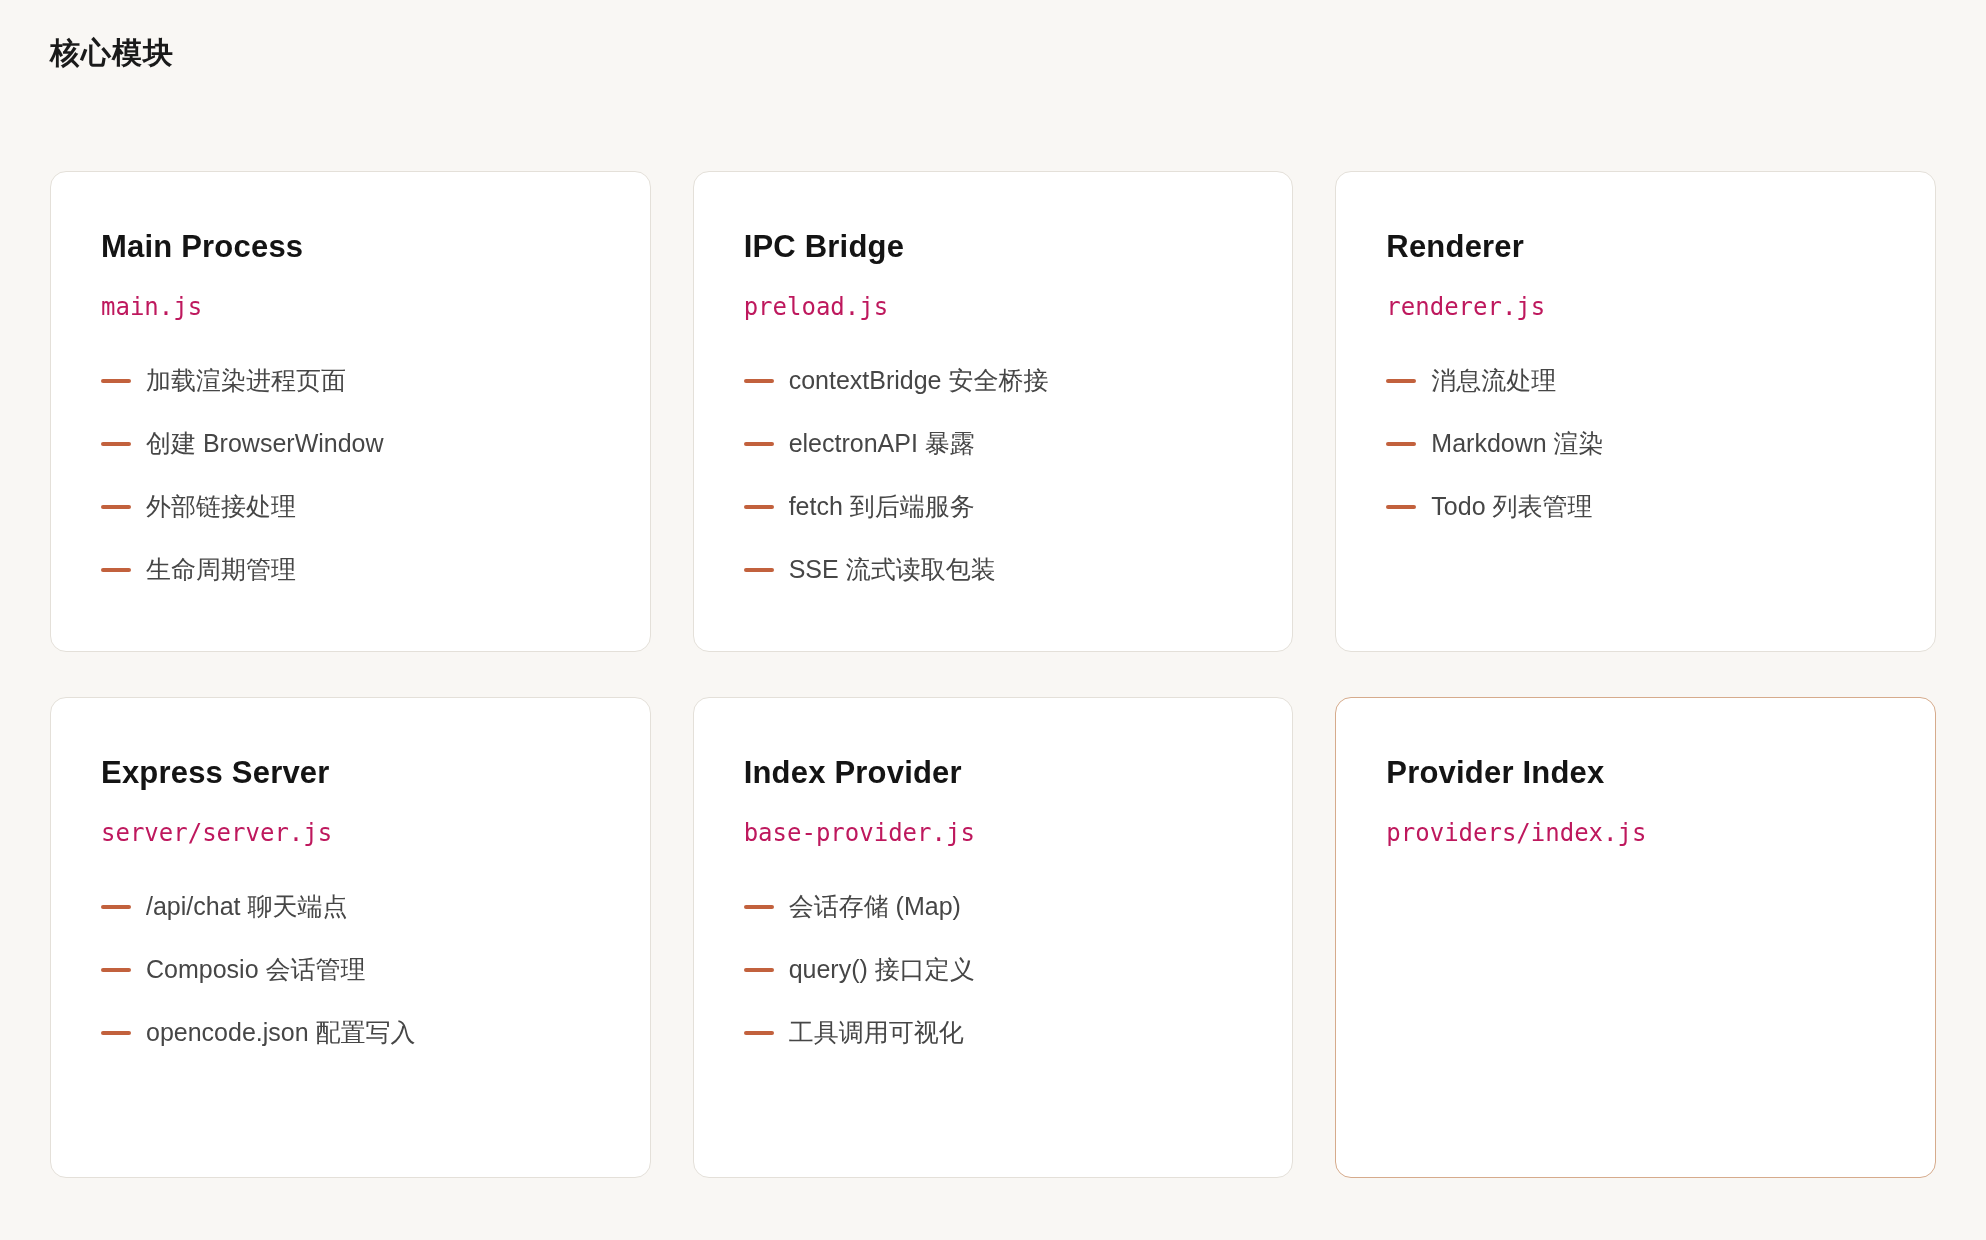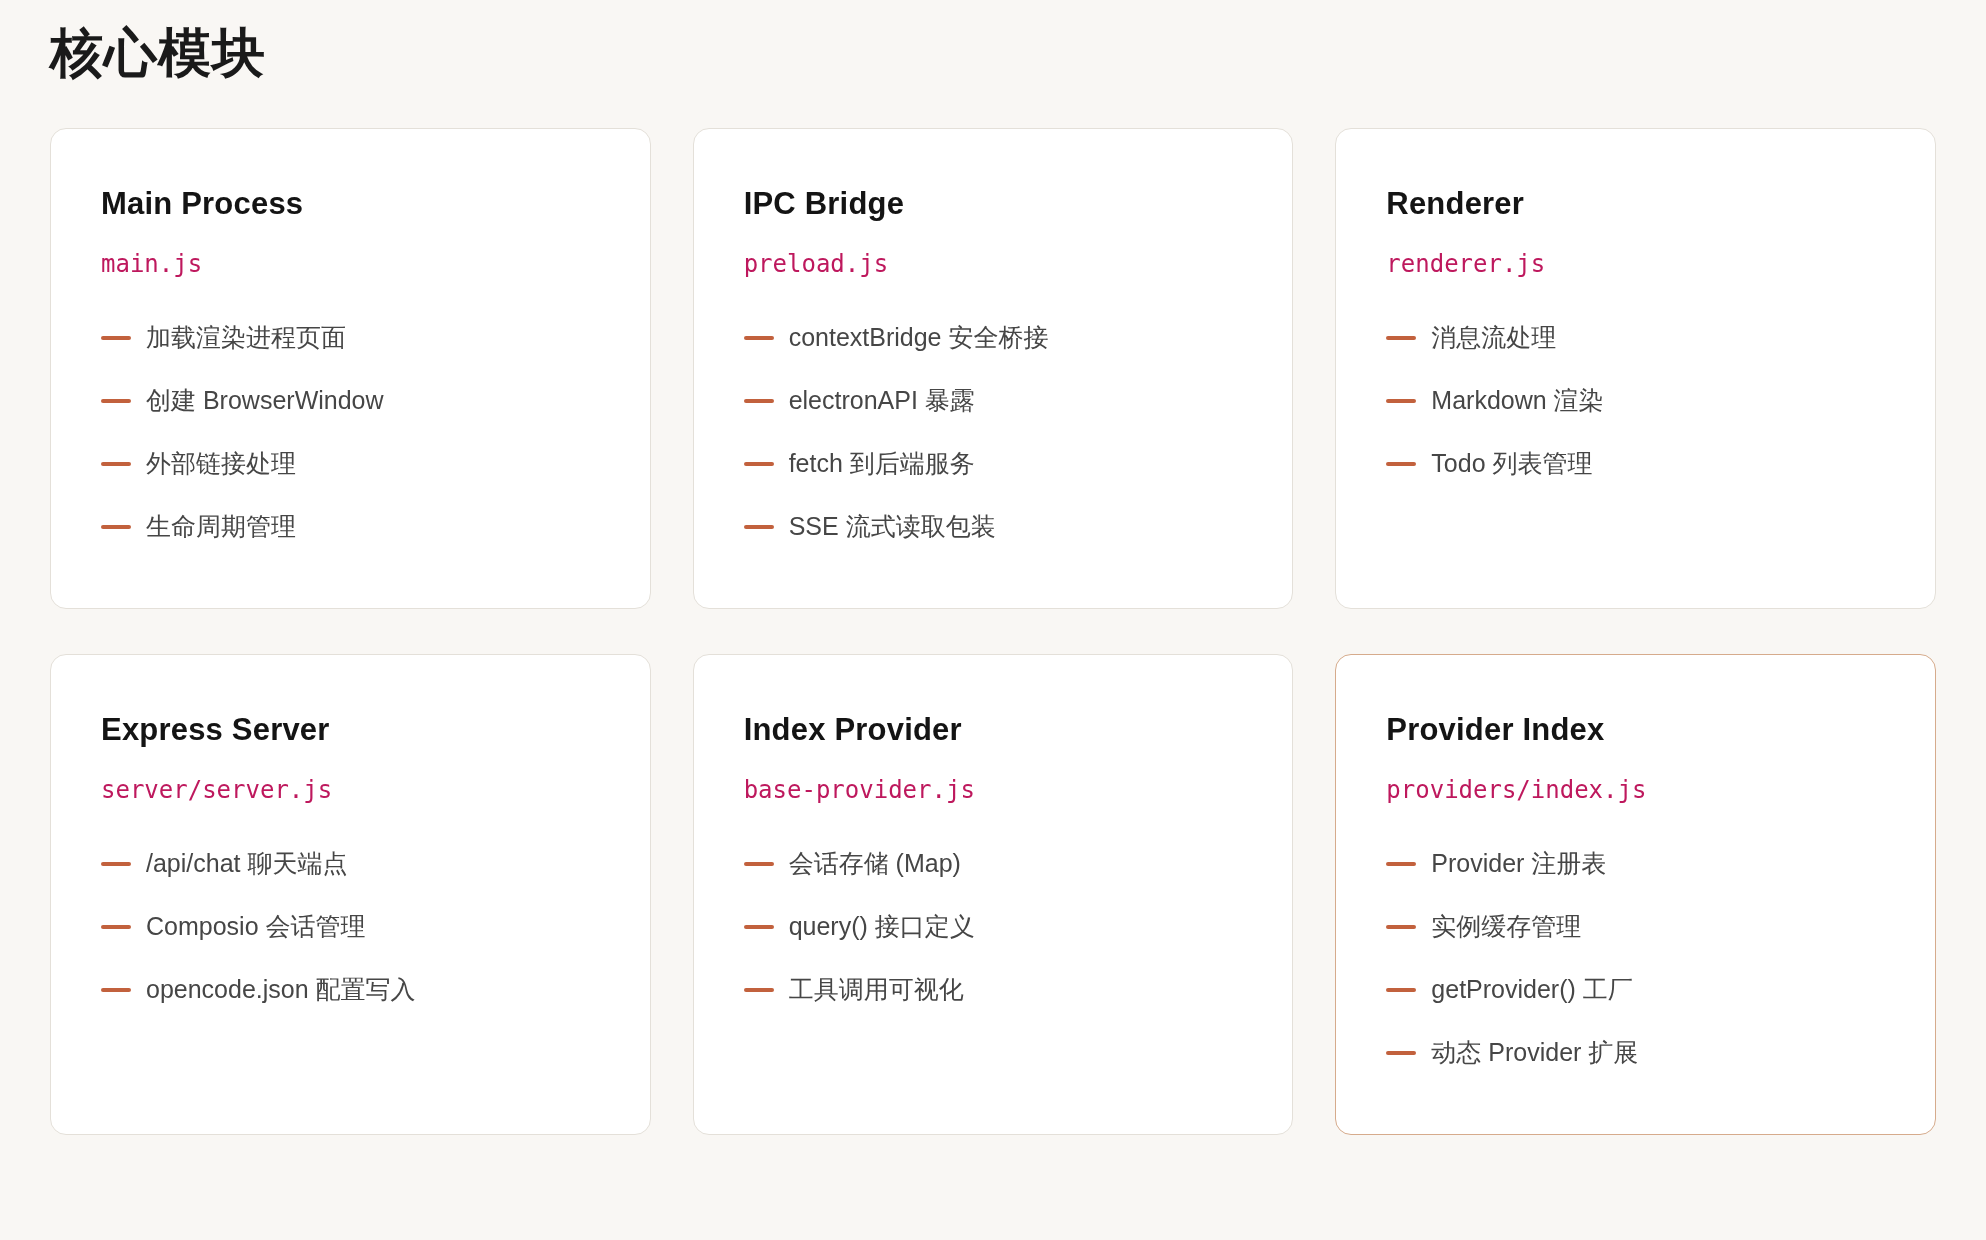--- a/index.html
+++ b/index.html
@@ -14,27 +14,27 @@
     box-sizing: border-box;
     width: 1986px;
     height: 1240px;
     padding: 26px 50px 0 50px;
   }
   .page-title {
     margin: 0 0 0 0;
     padding-top: 2px;
     font-family: "Liberation Serif", "DejaVu Serif", serif;
     font-weight: 700;
-    font-size: 53px;
+    font-size: 30px;
     line-height: 50px;
     letter-spacing: 1px;
     color: #1a1a1a;
   }
   .card-grid {
-    margin-top: 50px;
+    margin-top: 93px;
     display: grid;
     grid-template-columns: repeat(3, 1fr);
     grid-auto-rows: 481px;
     column-gap: 42px;
     row-gap: 45px;
   }
   .card {
     box-sizing: border-box;
     background: #ffffff;
     border: 1px solid #e4e0d9;
@@ -205,36 +205,15 @@
   <li>
     <span class="dash"></span>
     <span>工具调用可视化</span>
   </li>
 </ul>
   </section>
 
   <section class="card highlighted">
     <h2 class="card-title">Provider Index</h2>
     <div class="card-file">providers/index.js</div>
-    <ul class="card-list">
-  <li>
-    <span class="dash"></span>
-    <span>Provider 注册表</span>
-  </li>
-
-  <li>
-    <span class="dash"></span>
-    <span>实例缓存管理</span>
-  </li>
-
-  <li>
-    <span class="dash"></span>
-    <span>getProvider() 工厂</span>
-  </li>
-
-  <li>
-    <span class="dash"></span>
-    <span>动态 Provider 扩展</span>
-  </li>
-</ul>
   </section>
 </div>
 </div>
 
 </body></html>

